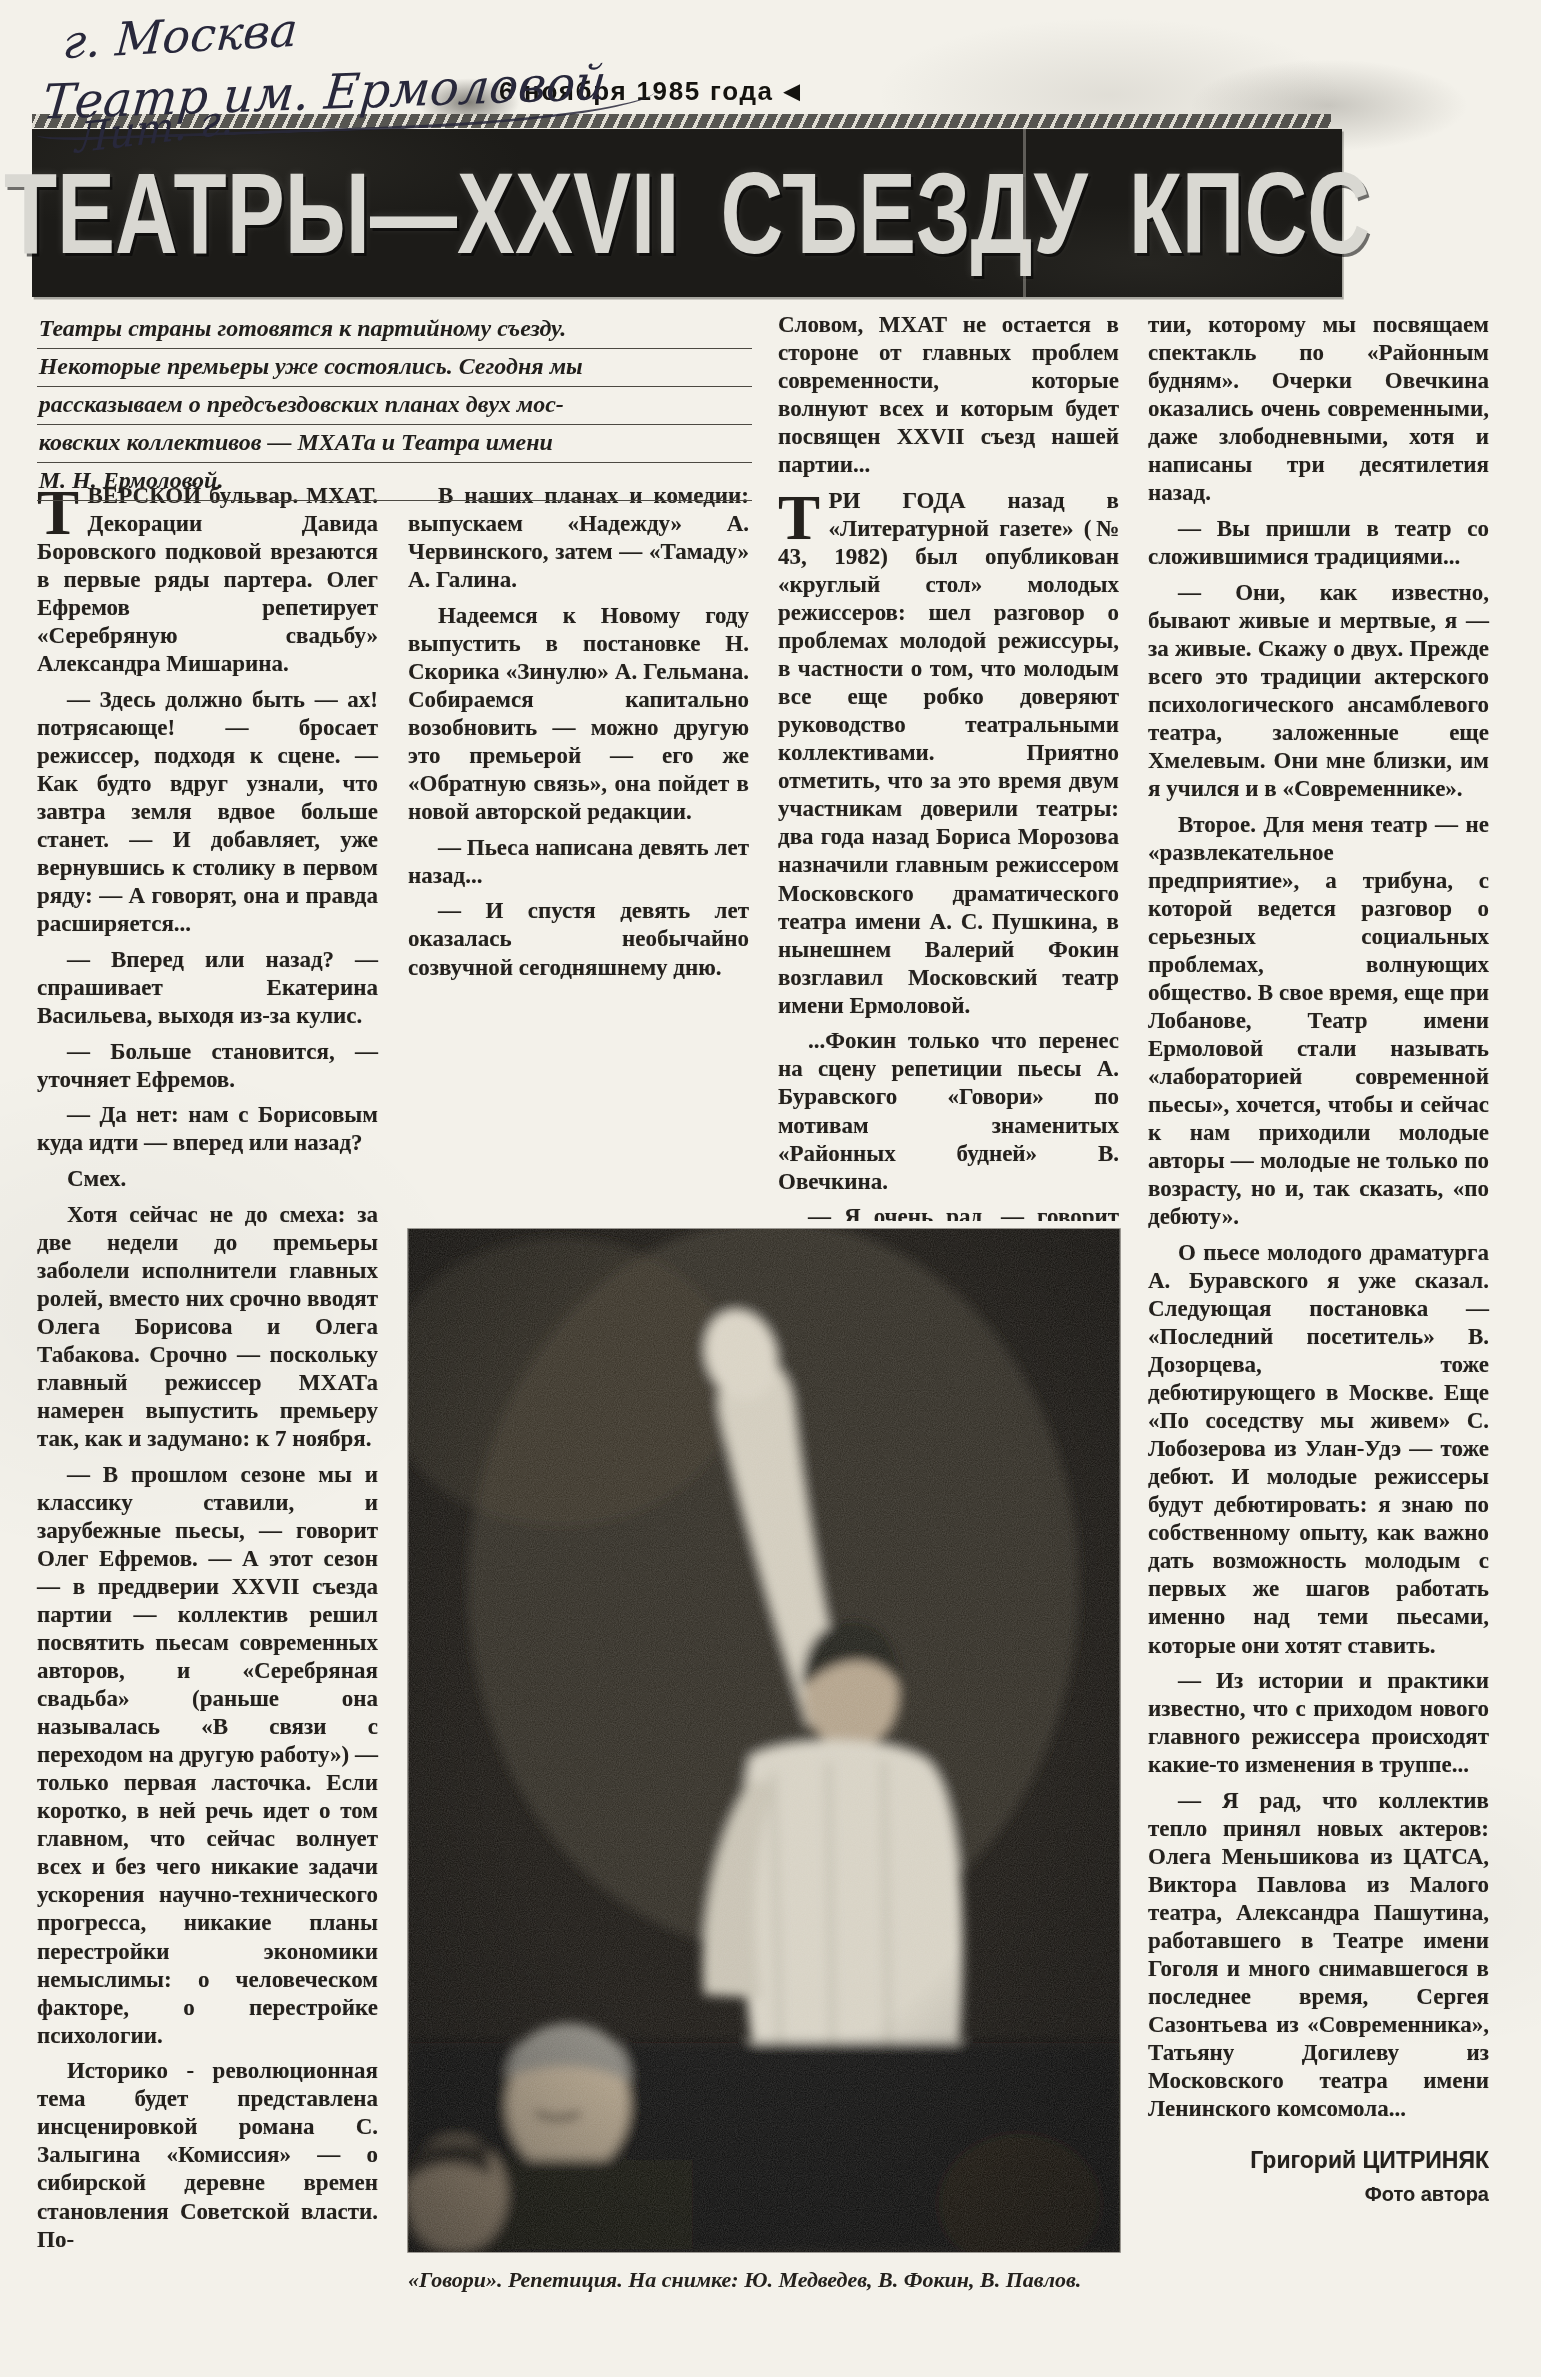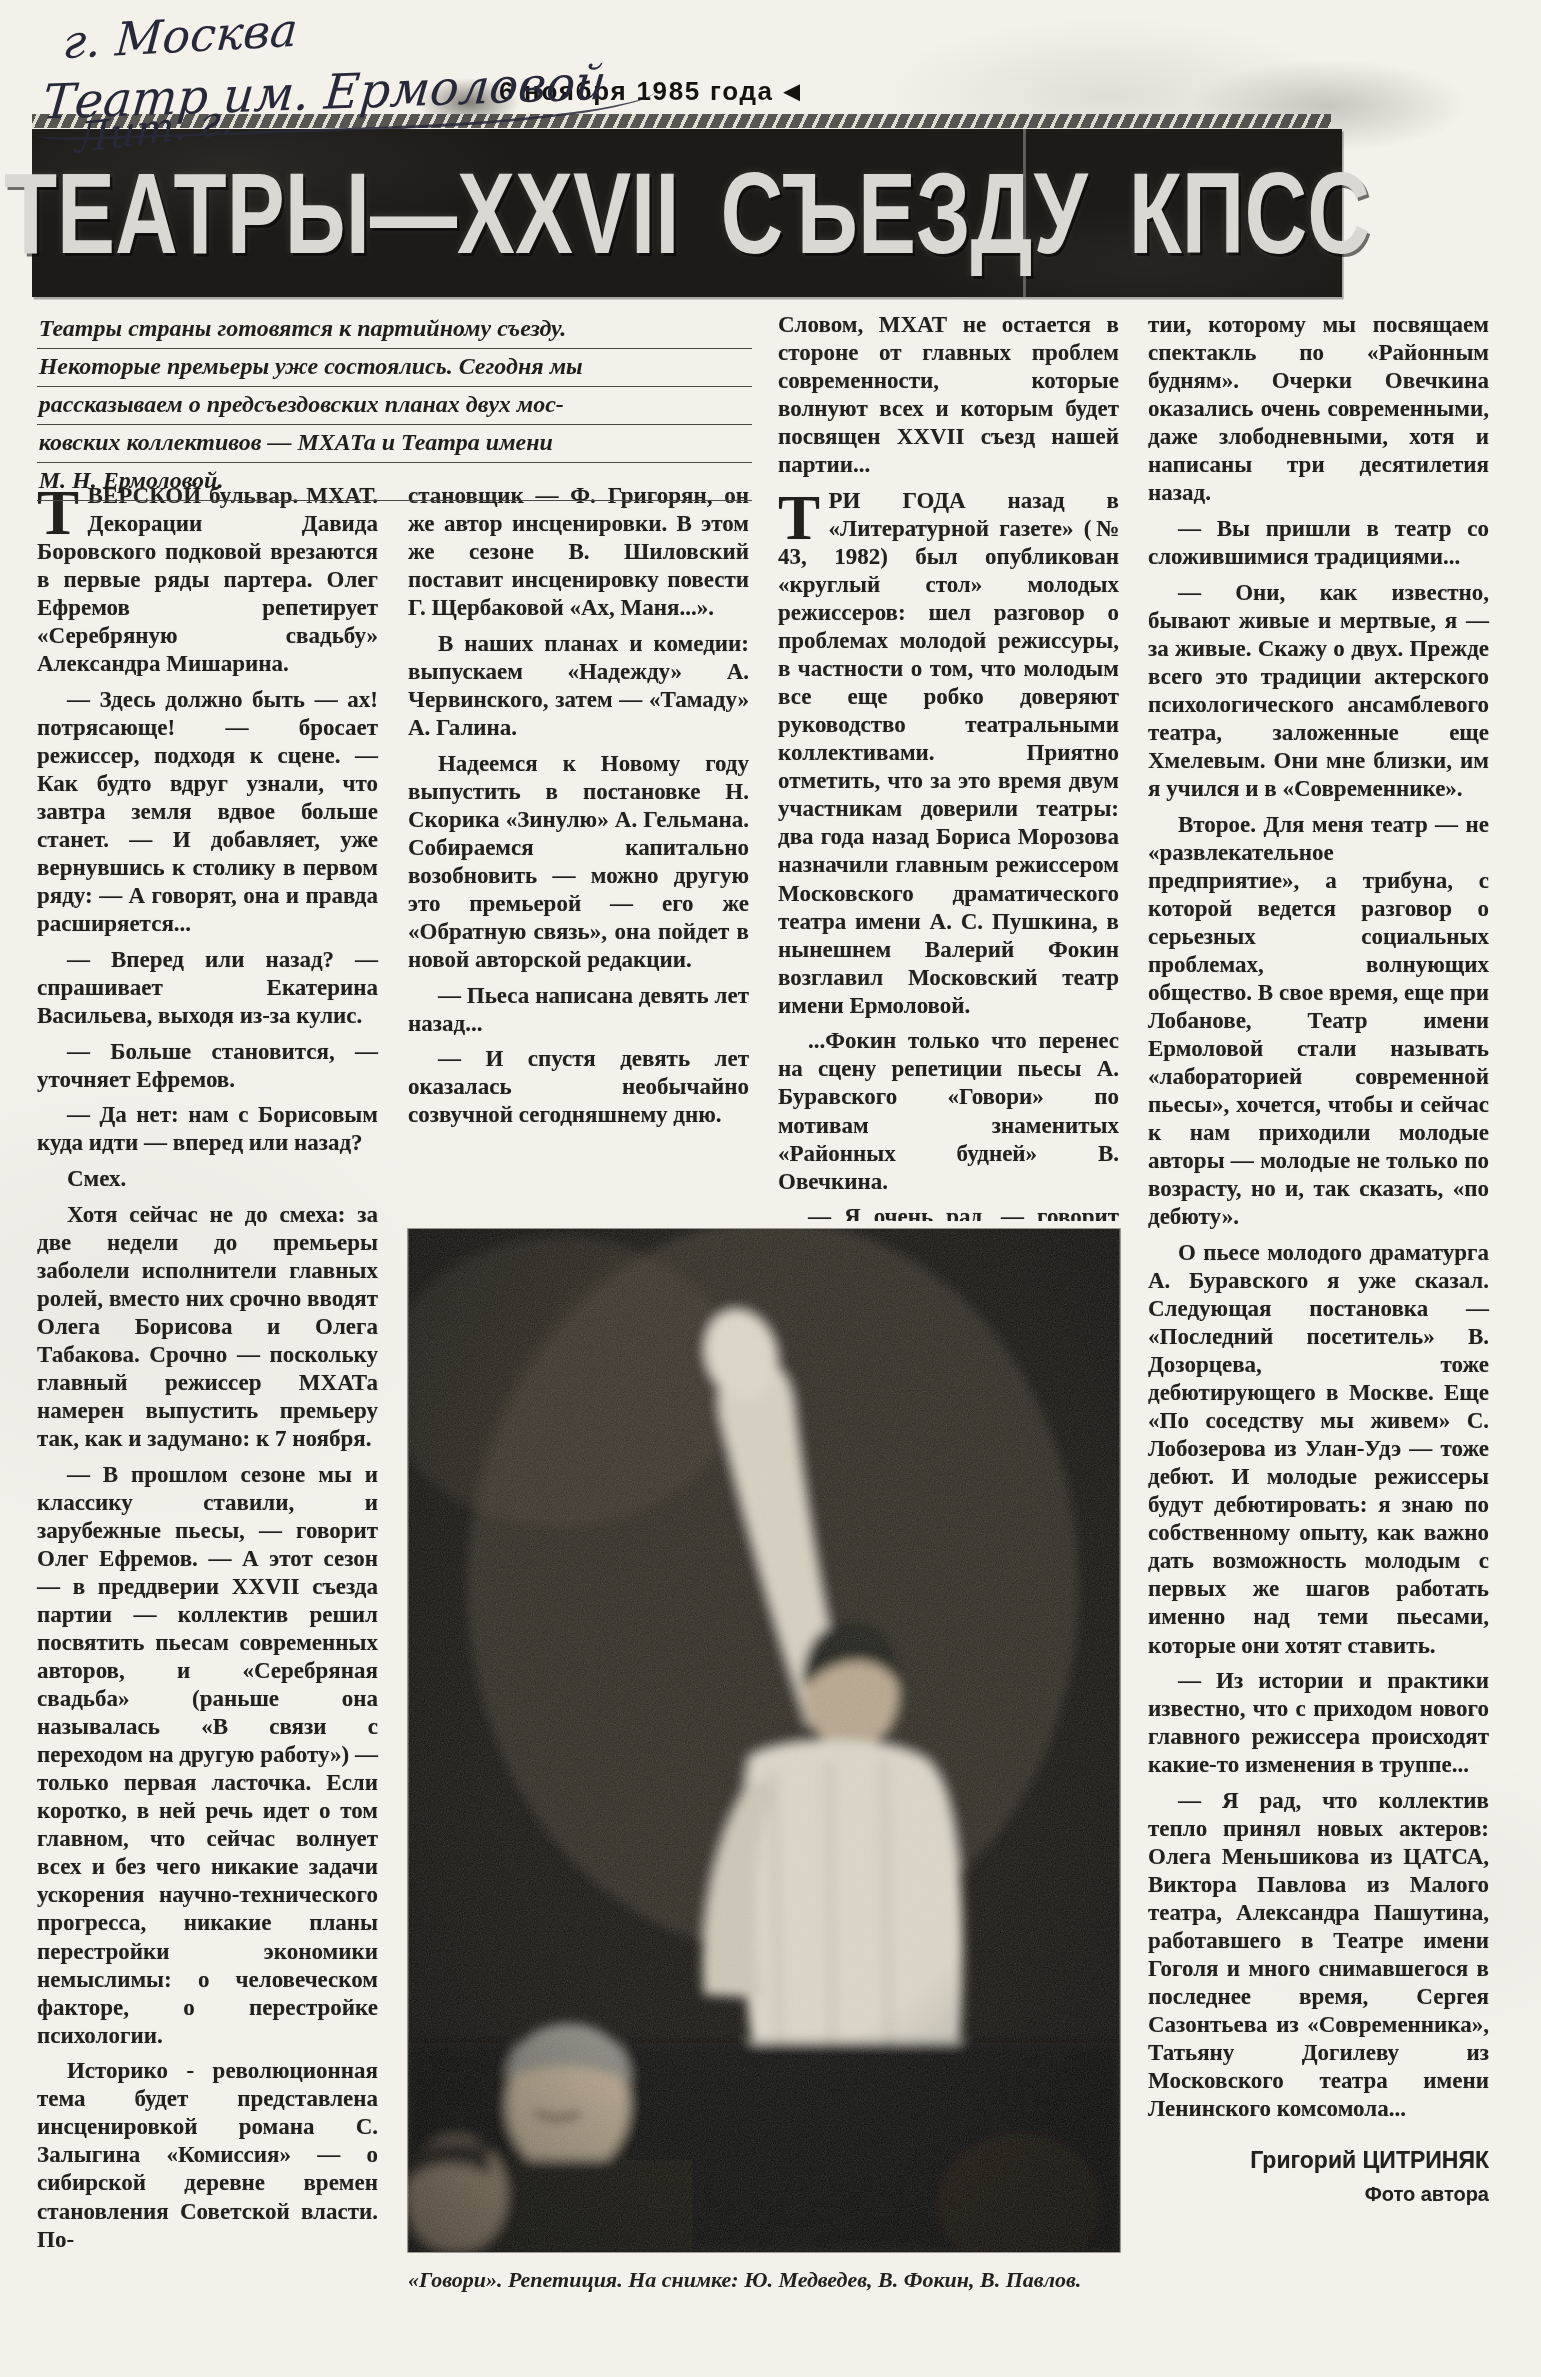--- a/index.html
+++ b/index.html
@@ -121,21 +121,20 @@
       <p class="para">— Вперед или назад? — спрашивает Екатерина Васильева, выходя из-за кулис.</p>
       <p class="para">— Больше становится, — уточняет Ефремов.</p>
       <p class="para">— Да нет: нам с Борисовым куда идти — вперед или назад?</p>
       <p class="para">Смех.</p>
       <p class="para">Хотя сейчас не до смеха: за две недели до премьеры заболели исполнители главных ролей, вместо них срочно вводят Олега Борисова и Олега Табакова. Срочно — поскольку главный режиссер МХАТа намерен выпустить премьеру так, как и задумано: к 7 ноября.</p>
       <p class="para">— В прошлом сезоне мы и классику ставили, и зарубежные пьесы, — говорит Олег Ефремов. — А этот сезон — в преддверии XXVII съезда партии — коллектив решил посвятить пьесам современных авторов, и «Серебряная свадьба» (раньше она называлась «В связи с переходом на другую работу») — только первая ласточка. Если коротко, в ней речь идет о том главном, что сейчас волнует всех и без чего никакие задачи ускорения научно-технического прогресса, никакие планы перестройки экономики немыслимы: о человеческом факторе, о перестройке психологии.</p>
       <p class="para">Историко - революционная тема будет представлена инсценировкой романа С. Залыгина «Комиссия» — о сибирской деревне времен становления Советской власти. По-</p>
     </div>
 
   <div class="col" id="col2">
-      <p class="para noindent">становщик — Ф. Григорян, он же автор инсценировки. В этом же сезоне В. Шиловский поставит инсценировку повести Г. Щербаковой «Ах, Маня...».</p>
       <p class="para">В наших планах и комедии: выпускаем «Надежду» А. Червинского, затем — «Тамаду» А. Галина.</p>
       <p class="para">Надеемся к Новому году выпустить в постановке Н. Скорика «Зинулю» А. Гельмана. Собираемся капитально возобновить — можно другую это премьерой — его же «Обратную связь», она пойдет в новой авторской редакции.</p>
       <p class="para">— Пьеса написана девять лет назад...</p>
       <p class="para">— И спустя девять лет оказалась необычайно созвучной сегодняшнему дню.</p>
     </div>
 
   <div class="col" id="col3">
       <p class="para noindent">Словом, МХАТ не остается в стороне от главных проблем современности, которые волнуют всех и которым будет посвящен XXVII съезд нашей партии...</p>
       <p class="para dropcap">ТРИ ГОДА назад в «Литературной газете» (№ 43, 1982) был опубликован «круглый стол» молодых режиссеров: шел разговор о проблемах молодой режиссуры, в частности о том, что молодым все еще робко доверяют руководство театральными коллективами. Приятно отметить, что за это время двум участникам доверили театры: два года назад Бориса Морозова назначили главным режиссером Московского драматического театра имени А. С. Пушкина, в нынешнем Валерий Фокин возглавил Московский театр имени Ермоловой.</p>
       <p class="para">...Фокин только что перенес на сцену репетиции пьесы А. Буравского «Говори» по мотивам знаменитых «Районных будней» В. Овечкина.</p>

